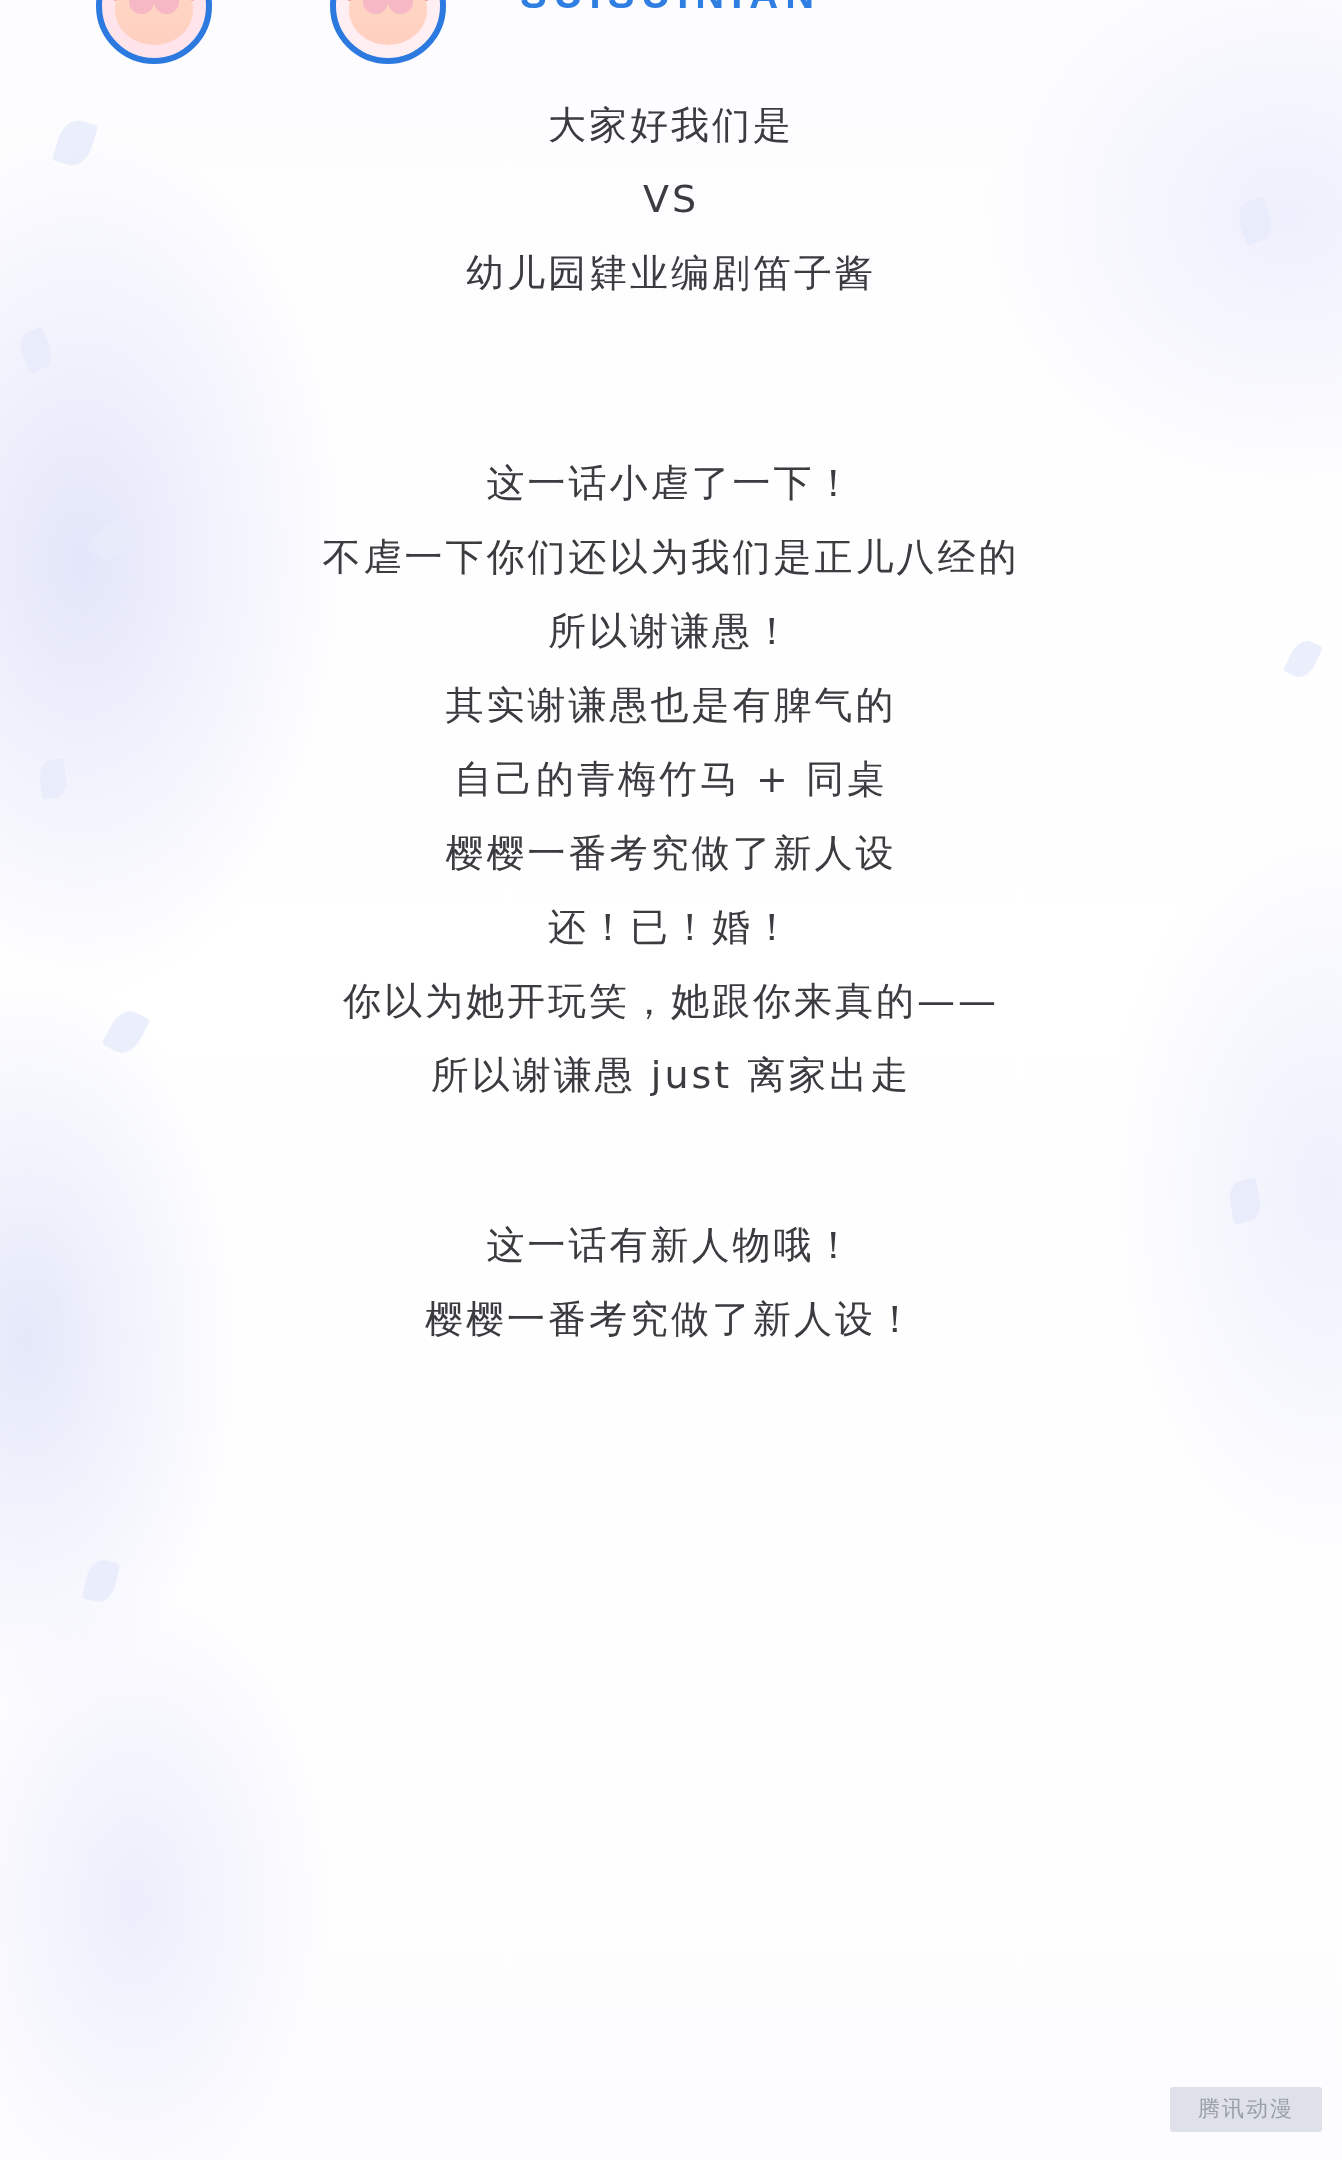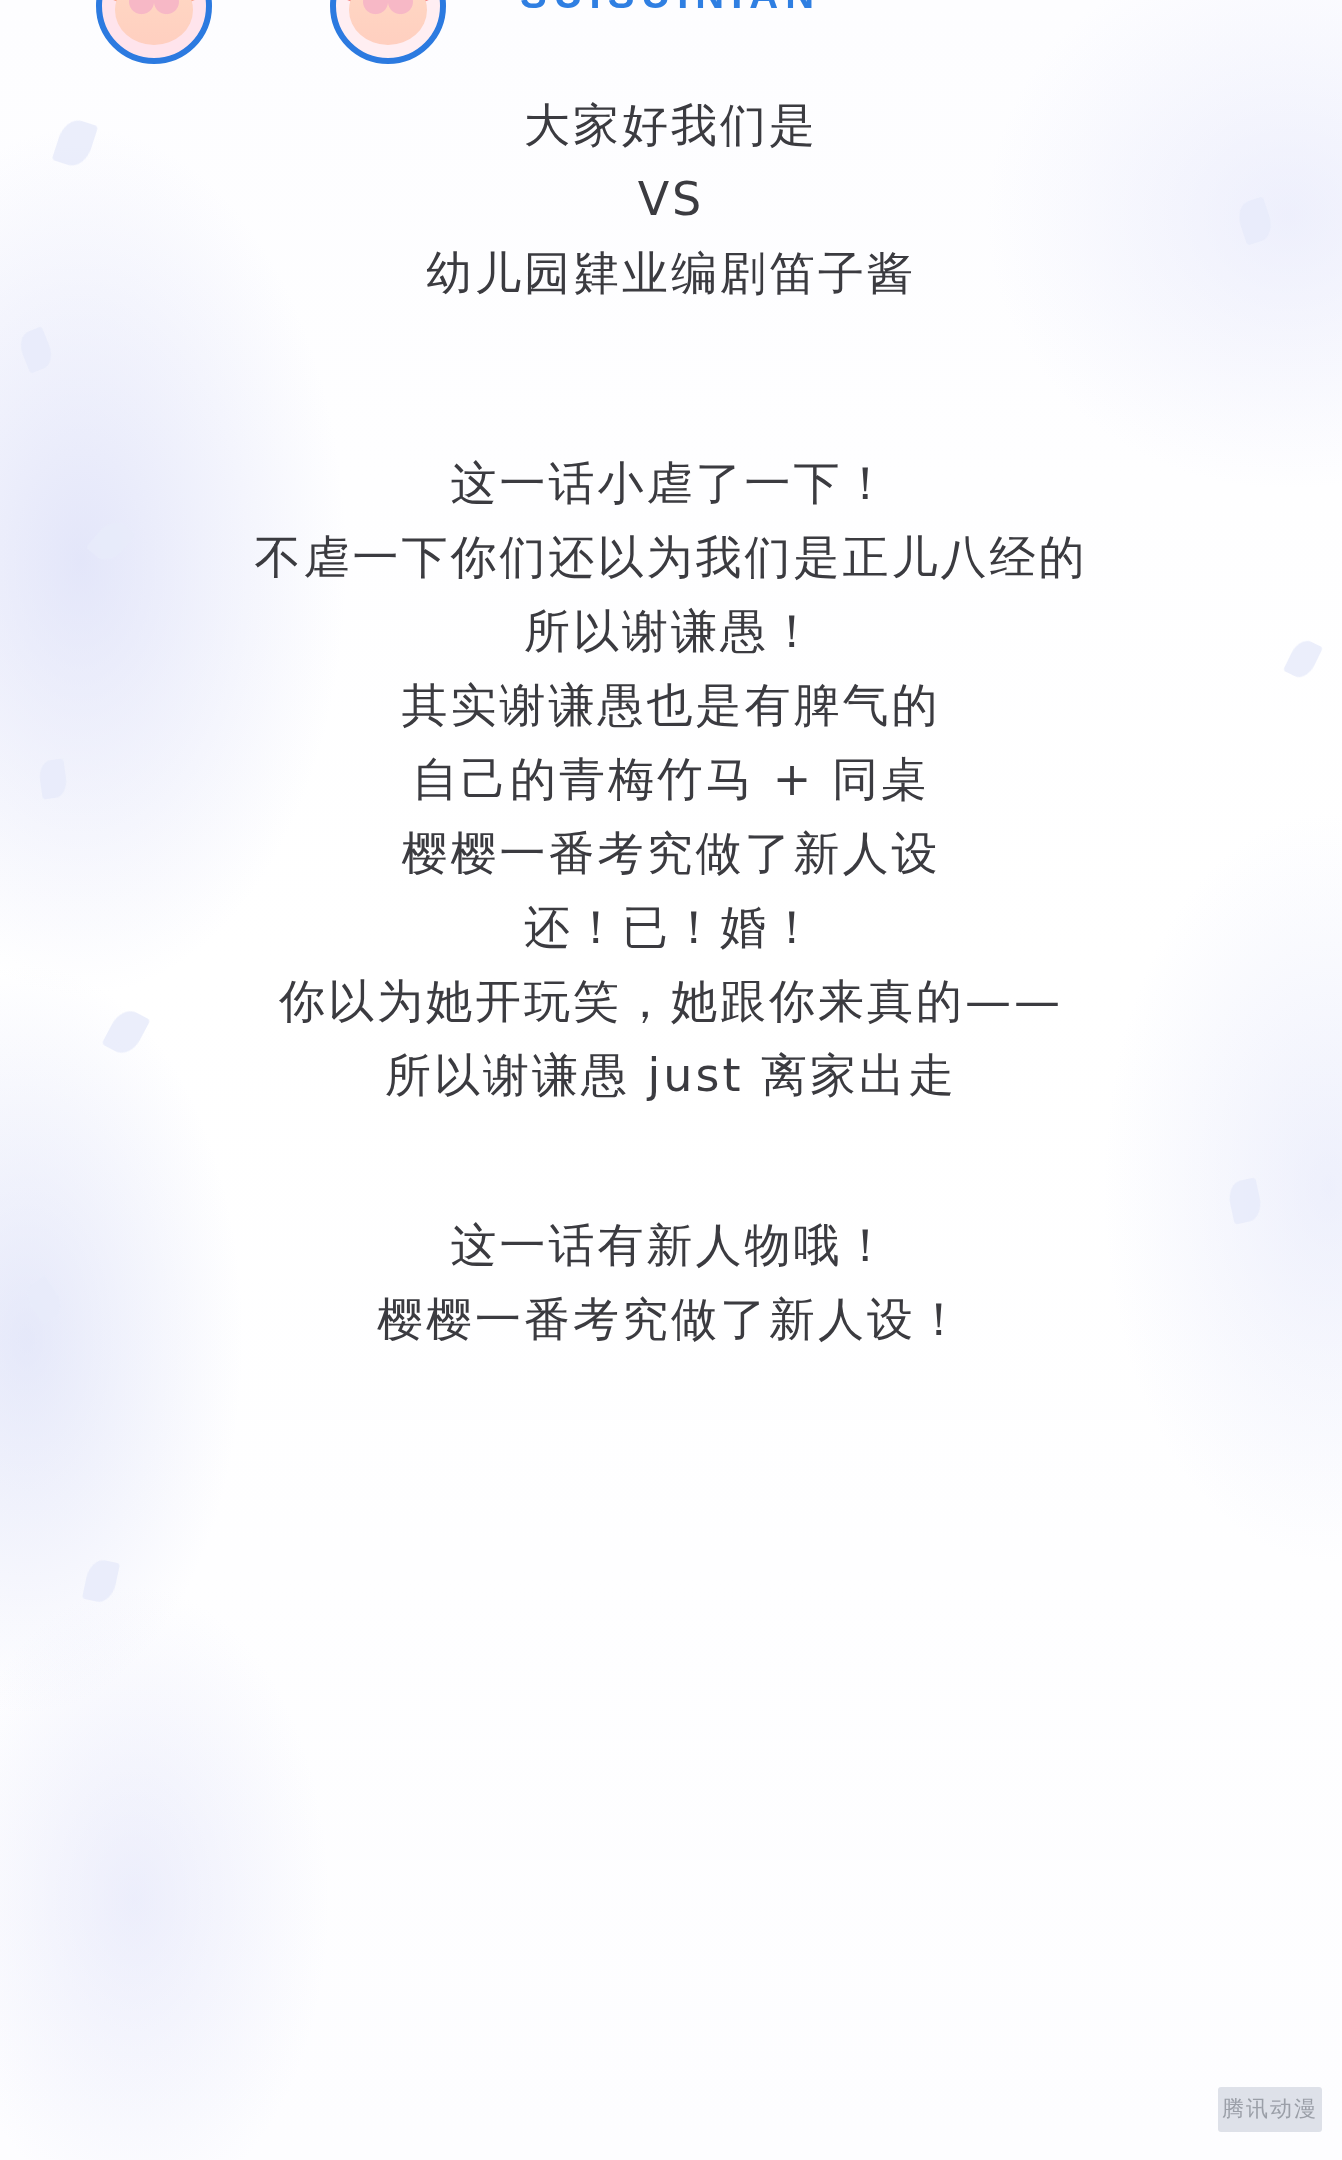--- a/index.html
+++ b/index.html
@@ -92,38 +92,38 @@
   }
 
   .corner-watermark {
     position: absolute;
     right: 20px;
     bottom: 28px;
     background: #d9dde6;
     color: #8a8f99;
     font-size: 22px;
     letter-spacing: 2px;
-    padding: 7px 4px 8px;
+    padding: 7px 28px 8px;
     border-radius: 3px;
     opacity: 0.85;
   }
 
   
   .content {
     position: absolute;
     left: 0;
     top: 70px;
     width: 100%;
     text-align: center;
   }
   .block { margin: 0 auto; }
   .line {
     font-family: "DejaVu Sans", "Liberation Sans", sans-serif;
     color: #3b3b40;
-    font-size: 46px;
+    font-size: 38px;
     line-height: 74px;
     letter-spacing: 3px;
     white-space: nowrap;
   }
   .block.intro { margin-top: 18px; }
   .gap-lg { height: 136px; }
   .gap-md { height: 96px; }
 </style>
 </head>
 <body>

